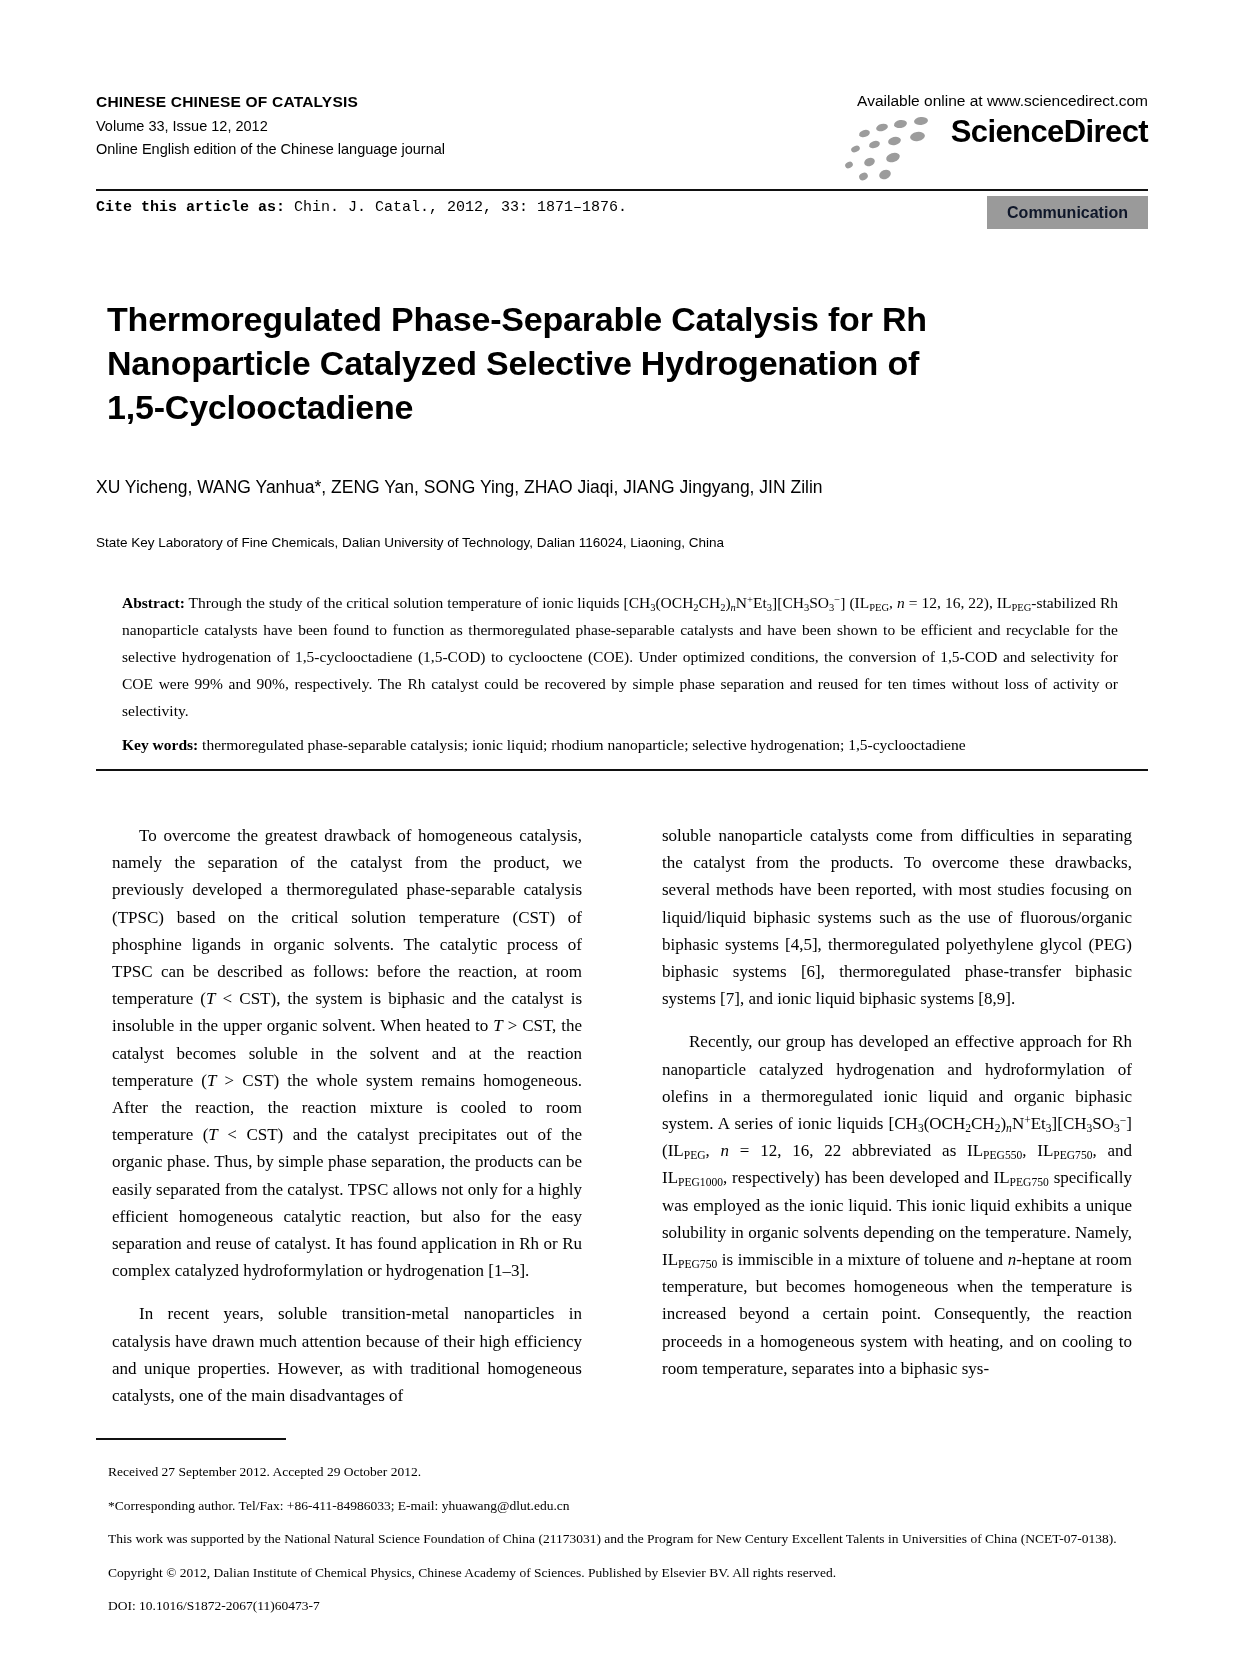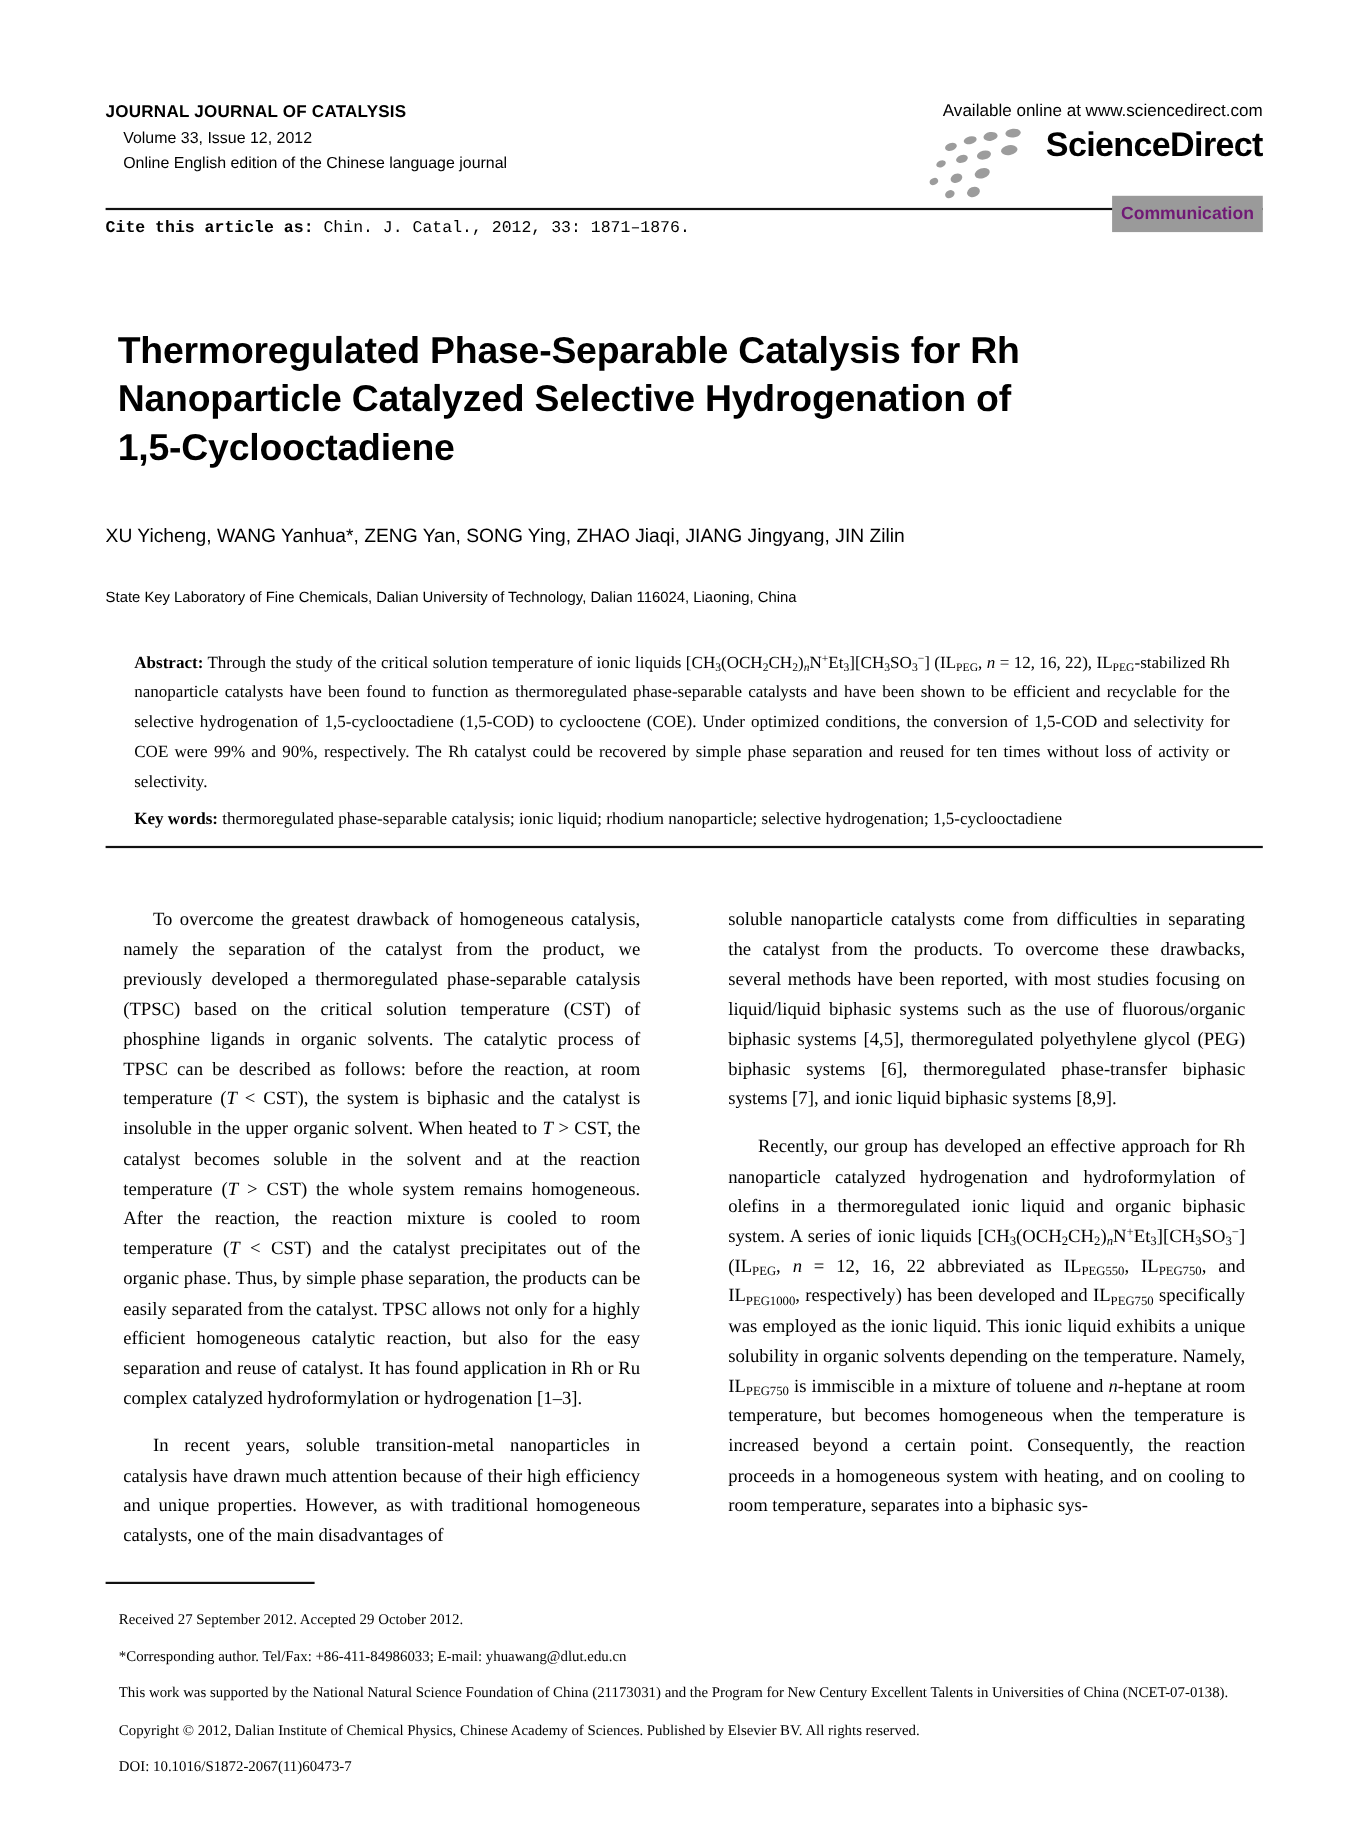--- a/index.html
+++ b/index.html
@@ -3,33 +3,33 @@
 <meta charset="utf-8">
 <style>
   html,body { margin:0; padding:0; background:#ffffff; }
   .page {
     position:relative; width:1240px; height:1665px; background:#ffffff;
     font-family:"Liberation Serif", serif; color:#000; overflow:hidden;
   }
   
   .header-left { position:absolute; left:96px; top:93px; font-family:"Liberation Sans", sans-serif; }
   .journal-name { font-size:15.5px; font-weight:bold; letter-spacing:.2px; }
-  .header-line { font-size:14.5px; margin-top:7px;margin-left:16px; }
+  .header-line { font-size:14.5px; margin-top:7px; }
   .header-right { position:absolute; right:92px; top:92px; text-align:right; font-family:"Liberation Sans", sans-serif; }
   .available { font-size:15.5px; }
   .sd-logo { margin-top:6px; display:flex; align-items:flex-start; justify-content:flex-end; }
   .sd-dots { position:relative; width:122px; height:66px; }
   .sd-dots i { position:absolute; display:block; background:#9c9c9c; border-radius:50%; }
   .sd-text { font-size:31px; font-weight:bold; letter-spacing:-.6px; line-height:1; }
   .rule-1 { position:absolute; left:96px; right:92px; top:189px; height:2px; background:#111; }
   .cite-row { position:absolute; left:96px; top:199px; font-family:Liberation Mono, monospace; font-size:15px; }
   .cite-label { font-weight:bold; }
   .badge {
-    position:absolute; right:92px; top:178px; width:137px; height:33px;
-    background:#9a9a9a; color:#701a75; font-family:"Liberation Sans", sans-serif;
+    position:absolute; right:92px; top:196px; width:161px; height:33px;
+    background:#9a9a9a; color:#0f172a; font-family:"Liberation Sans", sans-serif;
     font-size:16px; font-weight:bold; display:flex; align-items:center; justify-content:center;
   }
   
   .title {
     position:absolute; left:96px; top:286px; width:980px;
     font-family:"Liberation Sans", sans-serif; font-size:34px; font-weight:bold;
     line-height:44px; white-space:pre-line; letter-spacing:-.2px;
   }
   .authors { position:absolute; left:96px; top:477px; font-family:"Liberation Sans", sans-serif; font-size:17.5px; }
   .affiliation { position:absolute; left:96px; top:515px; font-family:"Liberation Sans", sans-serif; font-size:13.5px;margin-top:20px; }
@@ -49,21 +49,21 @@
   
   sub { font-size:68%; line-height:0; vertical-align:-0.28em; }
   sup { font-size:68%; line-height:0; vertical-align:0.45em; }
 </style>
 </head>
 <body>
 
 <div class="page">
 
   <div class="header-left">
-    <div class="journal-name">JOURNAL JOURNAL OF CATALYSIS</div>
+    <div class="journal-name">CHINESE CHINESE OF CATALYSIS</div>
     <div class="header-line">Volume 33, Issue 12, 2012</div>
     <div class="header-line">Online English edition of the Chinese language journal</div>
   </div>
 
   <div class="header-right">
     <div class="available">Available online at www.sciencedirect.com</div>
     <div class="sd-logo">
       <span class="sd-dots">
         <i style="left:30px;top:14px;width:11px;height:7px;transform:rotate(-18deg)"></i>
         <i style="left:47px;top:8px;width:12px;height:7px;transform:rotate(-14deg)"></i>

